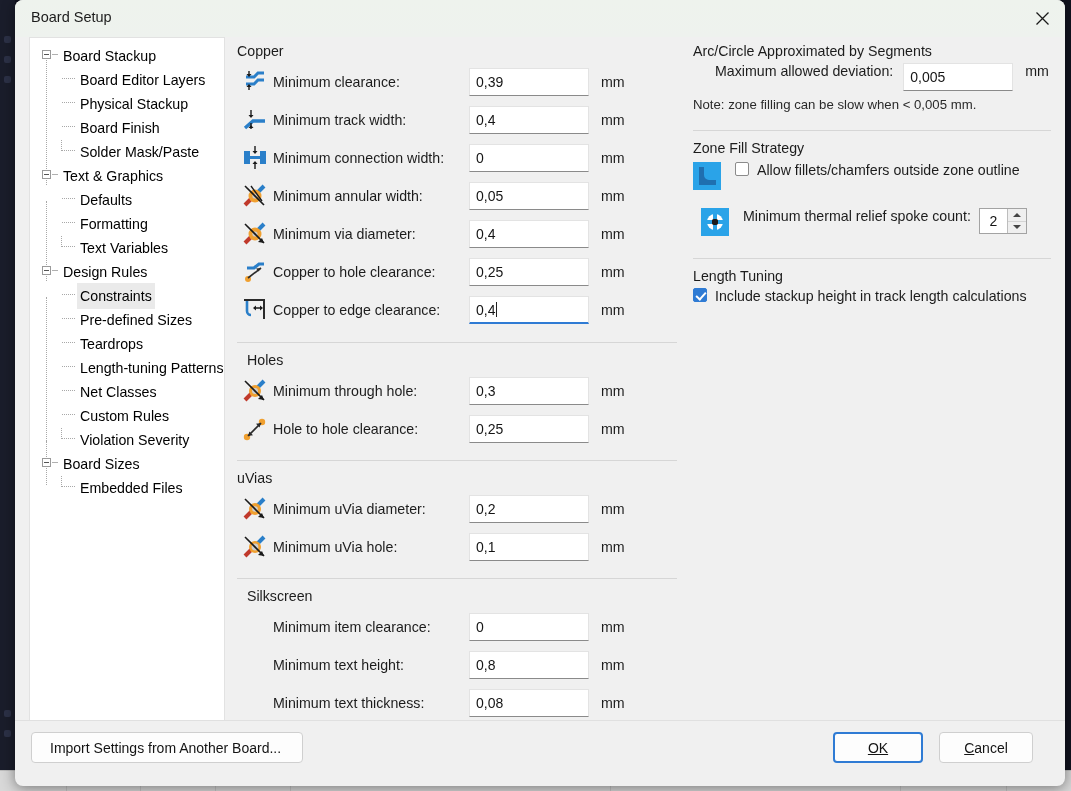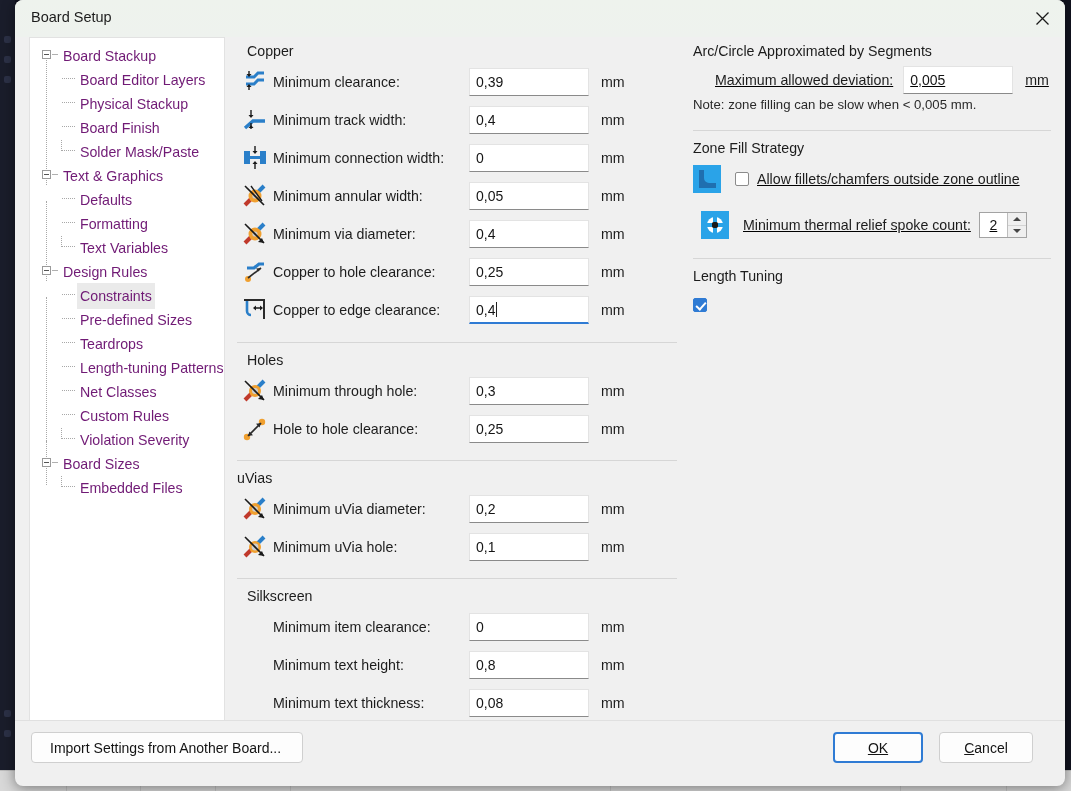--- a/index.html
+++ b/index.html
@@ -74,21 +74,21 @@
     position:absolute; left: 14px; top: 0px; width: 196px; bottom: 4px;
     background: #ffffff;
     border: 1px solid #e2e2e2;
     box-sizing: border-box;
     overflow: hidden;
   }
   .tree-inner { position:relative; padding-top: 5px; }
   .tnode {
     position: relative;
     height: 24px; line-height: 24px;
-    font-size: 14.2px; color: #701a75;
+    font-size: 14.2px; color: #000000;
     white-space: nowrap;
     cursor: default;
   }
   .tnode .lbl { position:relative; display:inline-block; padding: 1px 3px; }
   .tnode.root .lbl { margin-left: 30px; }
   .tnode.child .lbl { margin-left: 47px; }
   .tnode.sel .lbl { background:#eaeaea; }
   .expander {
     position:absolute; left: 12px; top: 7px;
     width: 9px; height: 9px;
@@ -156,21 +156,21 @@
   .field.focused { border-bottom: 2px solid #2f7bd4; }
   .caret {
     display:inline-block; width:1px; height: 15px; background:#202020;
     margin-left: 1px;
   }
   .unit {
     margin-left: 12px; font-size: 14.2px; color:#1c1c1c;
   }
 
   
-  .rrow { display:flex; align-items:center; height: 34px; text-decoration: underline; }
+  .rrow { display:flex; align-items:flex-start; height: 34px; }
   .rlabel2 { font-size: 14.2px; color:#1c1c1c; }
   .note { font-size: 13.2px; color:#2a2a2a; }
 
   .cbx {
     width: 14px; height: 14px; min-width:14px;
     border: 1px solid #8b8b8b; background:#fff;
     border-radius: 2px; box-sizing: border-box;
     margin-right: 8px; position: relative;
   }
   .cbx.checked {
@@ -346,21 +346,21 @@
         </div>
         <div class="tnode child">
           <span class="hstub last"></span>
           <span class="lbl">Embedded Files</span>
         </div>
       </div>
     </div>
 
     <div class="col-left">
 
-      <div class="grp-title" style="margin-top:6px;margin-left:10px;">Copper</div>
+      <div class="grp-title" style="margin-top:6px;">Copper</div>
 
       <div class="row">
         <span class="ricon">
           <svg width="26" height="26" viewBox="0 0 26 26">
             <path d="M4 8 h8 l4 -4 h6" stroke="#2a7fc9" stroke-width="3" fill="none"></path>
             <path d="M4 15 h8 l4 -4 h6" stroke="#2a7fc9" stroke-width="3" fill="none"></path>
             <path d="M7 2 v5 M7 21 v-5" stroke="#1a1a1a" stroke-width="1.4"></path>
             <path d="M7 8 l-2.5 -3 h5 z" fill="#1a1a1a"></path>
             <path d="M7 15 l-2.5 3 h5 z" fill="#1a1a1a"></path>
           </svg>
@@ -632,20 +632,21 @@
           </span>
         </span>
       </div>
 
       <div class="sep" style="margin-top:16px"></div>
 
       <div class="grp-title" style="margin-top:8px;">Length Tuning</div>
 
       <div class="rrow" style="margin-top:2px;">
         <span class="cbx checked"></span>
+        <span class="rlabel2">Include stackup height in track length calculations</span>
       </div>
     </div>
   </div>
 
   <div class="footer">
     <div class="btn" id="import-btn">
       <span>Import Settings from Another Board...</span>
     </div>
     <div class="btn" id="ok-btn">
       <span class="mn">OK</span>

